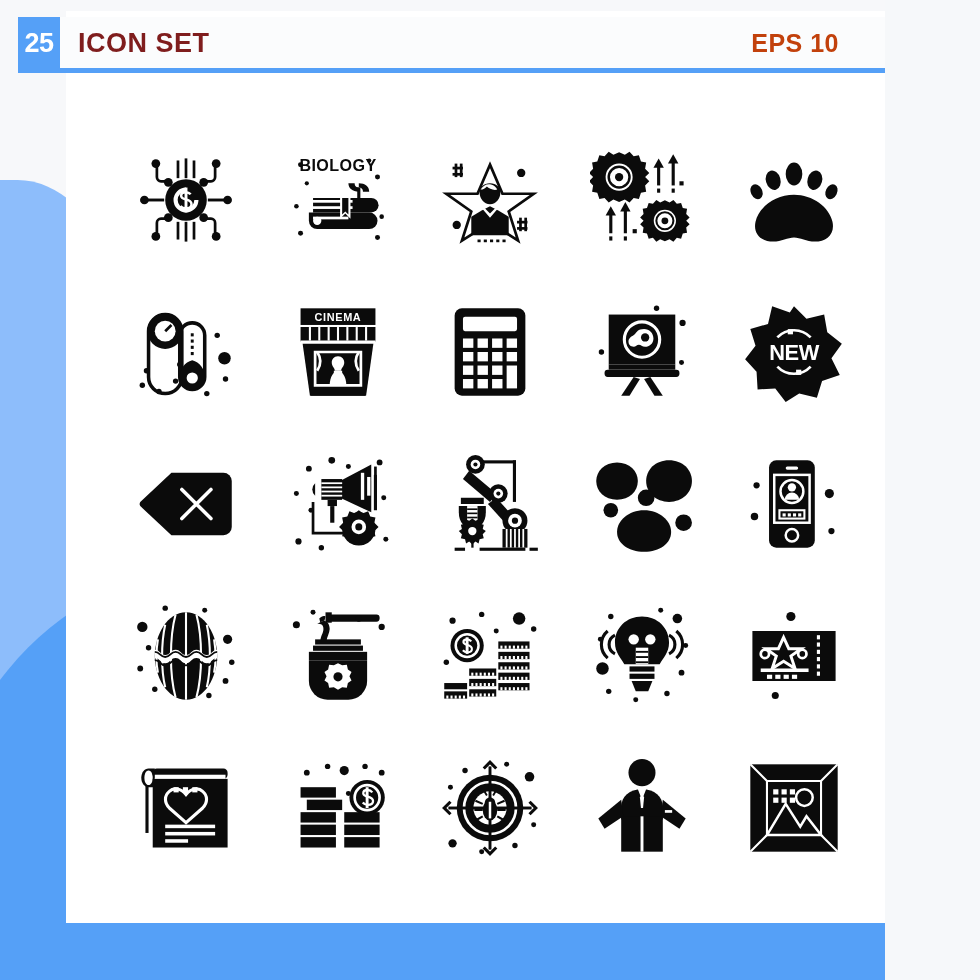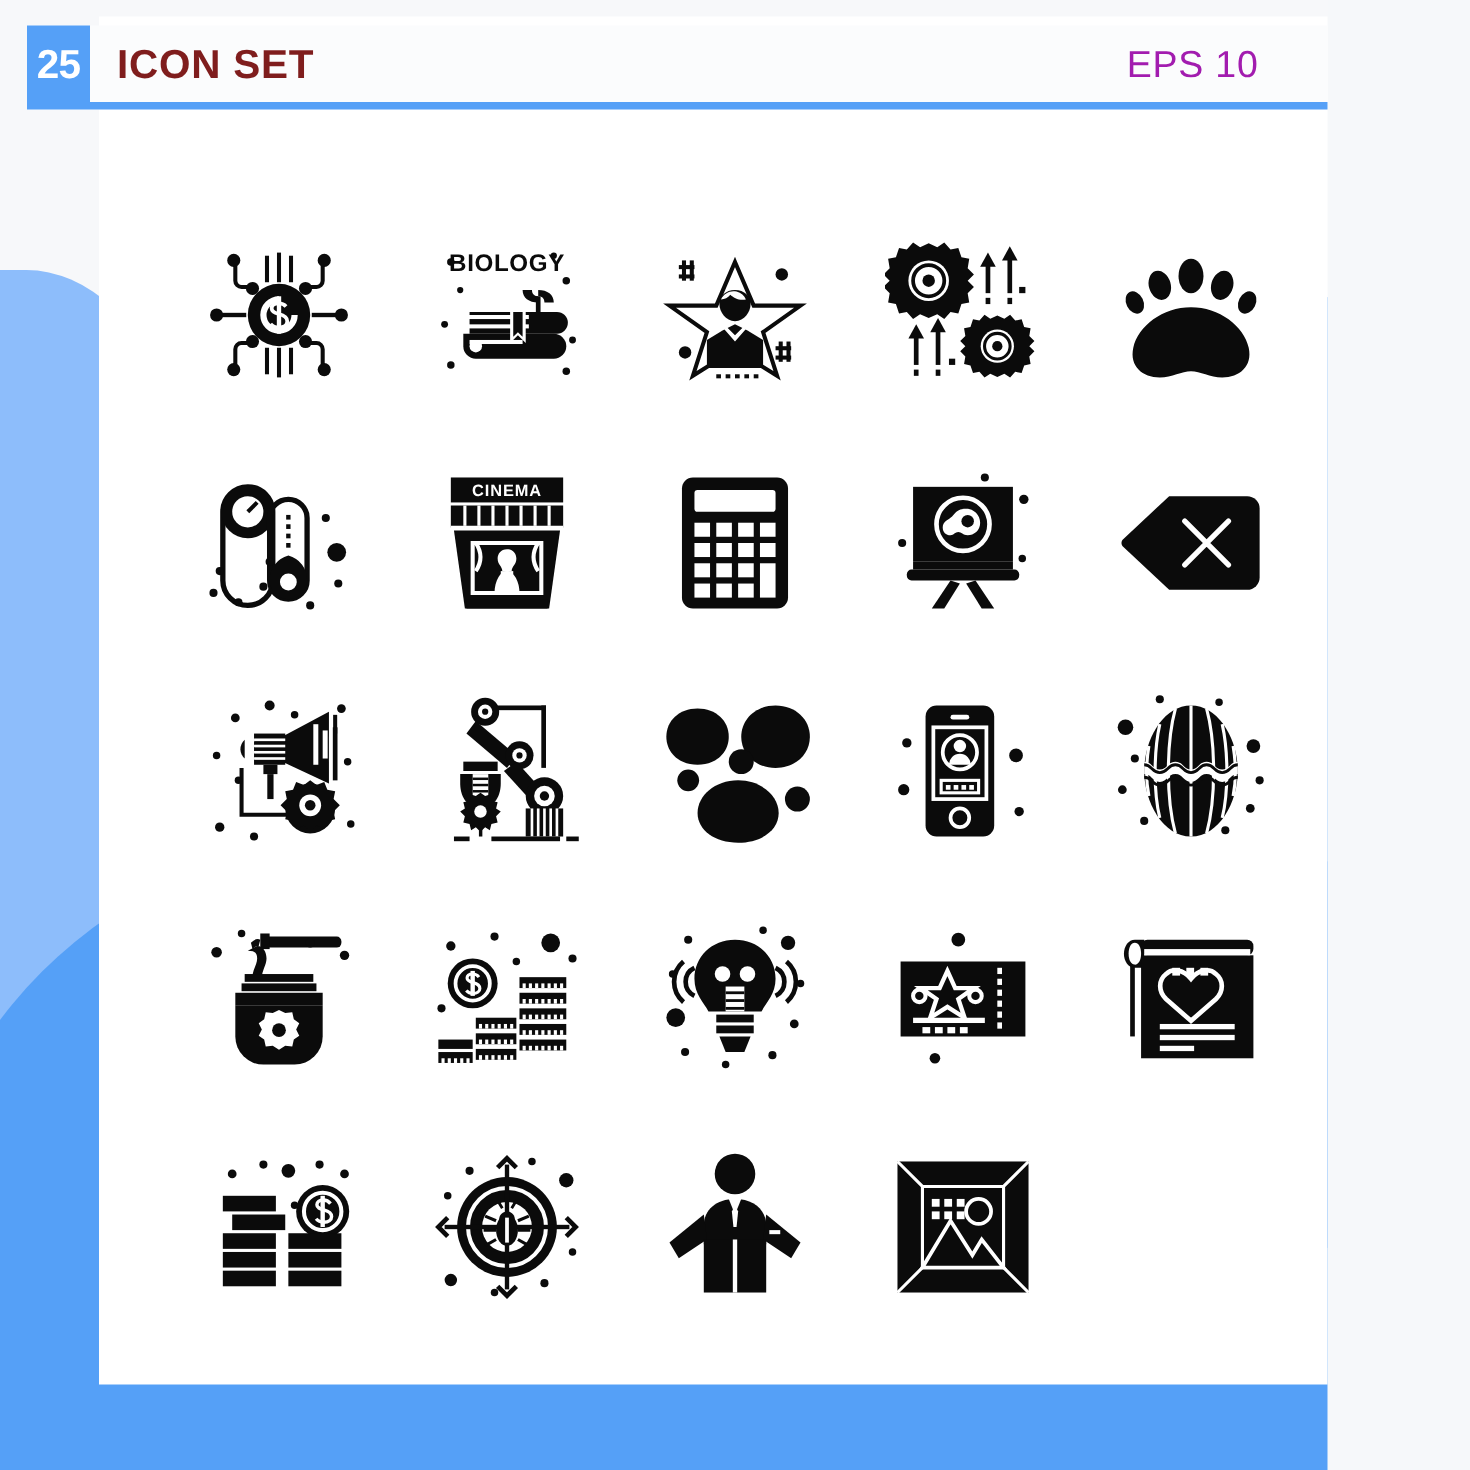--- a/index.html
+++ b/index.html
@@ -47,29 +47,29 @@
     background:#55a0f7;color:#ffffff;
     font-size:27px;font-weight:bold;line-height:53px;text-align:center;
     letter-spacing:-0.5px;
   }
   #set-title{
     position:absolute;left:78px;top:17px;height:53px;line-height:53px;
     font-size:27px;font-weight:bold;color:#7f1d1d;letter-spacing:0.5px;
   }
   #eps-label{
     position:absolute;right:46px;top:17px;height:53px;line-height:53px;
-    font-size:25px;font-weight:normal;color:#a21caf;letter-spacing:0.5px;
+    font-size:25px;font-weight:bold;color:#c2410c;letter-spacing:0.5px;
   }
   #header-rule{
     position:absolute;left:18px;top:68px;width:916px;height:5px;background:#55a0f7;
   }
 
   
   #grid{
-    position:absolute;left:110px;top:134px;width:760px;height:760px;
+    position:absolute;left:110px;top:124px;width:760px;height:760px;
     display:grid;
     grid-template-columns:repeat(5,152px);
     grid-template-rows:repeat(5,152px);
     column-gap:0;row-gap:0;
   }
   .cell{
     display:flex;align-items:center;justify-content:center;
     width:152px;height:152px;
   }
   .cell svg{display:block;width:104px;height:104px;}
@@ -332,20 +332,32 @@
           <path d="M42 74 L30 92 L38 92 L48 76z"></path>
           <path d="M58 74 L70 92 L62 92 L52 76z"></path>
           <circle cx="89" cy="22" r="3"></circle>
             <circle cx="11" cy="50" r="2.6"></circle>
           <circle cx="64" cy="8" r="2.6"></circle>
             <circle cx="88" cy="60" r="2.4"></circle>
         </g>
       </svg>
     </div>
 
+    <div class="cell" title="New Badge">
+      <svg viewBox="0 0 100 100">
+        <g class="ink">
+          <path d="M50 6 L62 18 L79 14 L82 31 L96 42 L86 56 L94 72 L77 78 L72 94 L55 90 L42 98 L32 85 L15 86 L14 69 L3 57 L13 44 L8 28 L25 23 L29 6 L46 12 Z"></path>
+          <path d="M34 36a22 22 0 0 1 32 0" fill="none" stroke="#fff" stroke-width="2.6"></path>
+          <path d="M34 64a22 22 0 0 0 32 0" fill="none" stroke="#fff" stroke-width="2.6"></path>
+          <rect x="44" y="28" width="5" height="5" fill="#fff"></rect>
+          <rect x="52" y="67" width="5" height="5" fill="#fff"></rect>
+          <text x="50" y="58" font-family="Liberation Sans, sans-serif" font-size="21" font-weight="bold" text-anchor="middle" fill="#fff" letter-spacing="-0.4">NEW</text>
+        </g>
+      </svg>
+    </div>
 
     <div class="cell" title="Backspace Delete">
       <svg viewBox="0 0 100 100">
         <g class="ink">
           <path d="M36 20h50a8 8 0 0 1 8 8v44a8 8 0 0 1-8 8H36L6 52a4 4 0 0 1 0-4z"></path>
           <path d="M46 36 L74 64 M74 36 L46 64" stroke="#fff" stroke-width="3.4" fill="none" stroke-linecap="round"></path>
         </g>
       </svg>
     </div>
 

